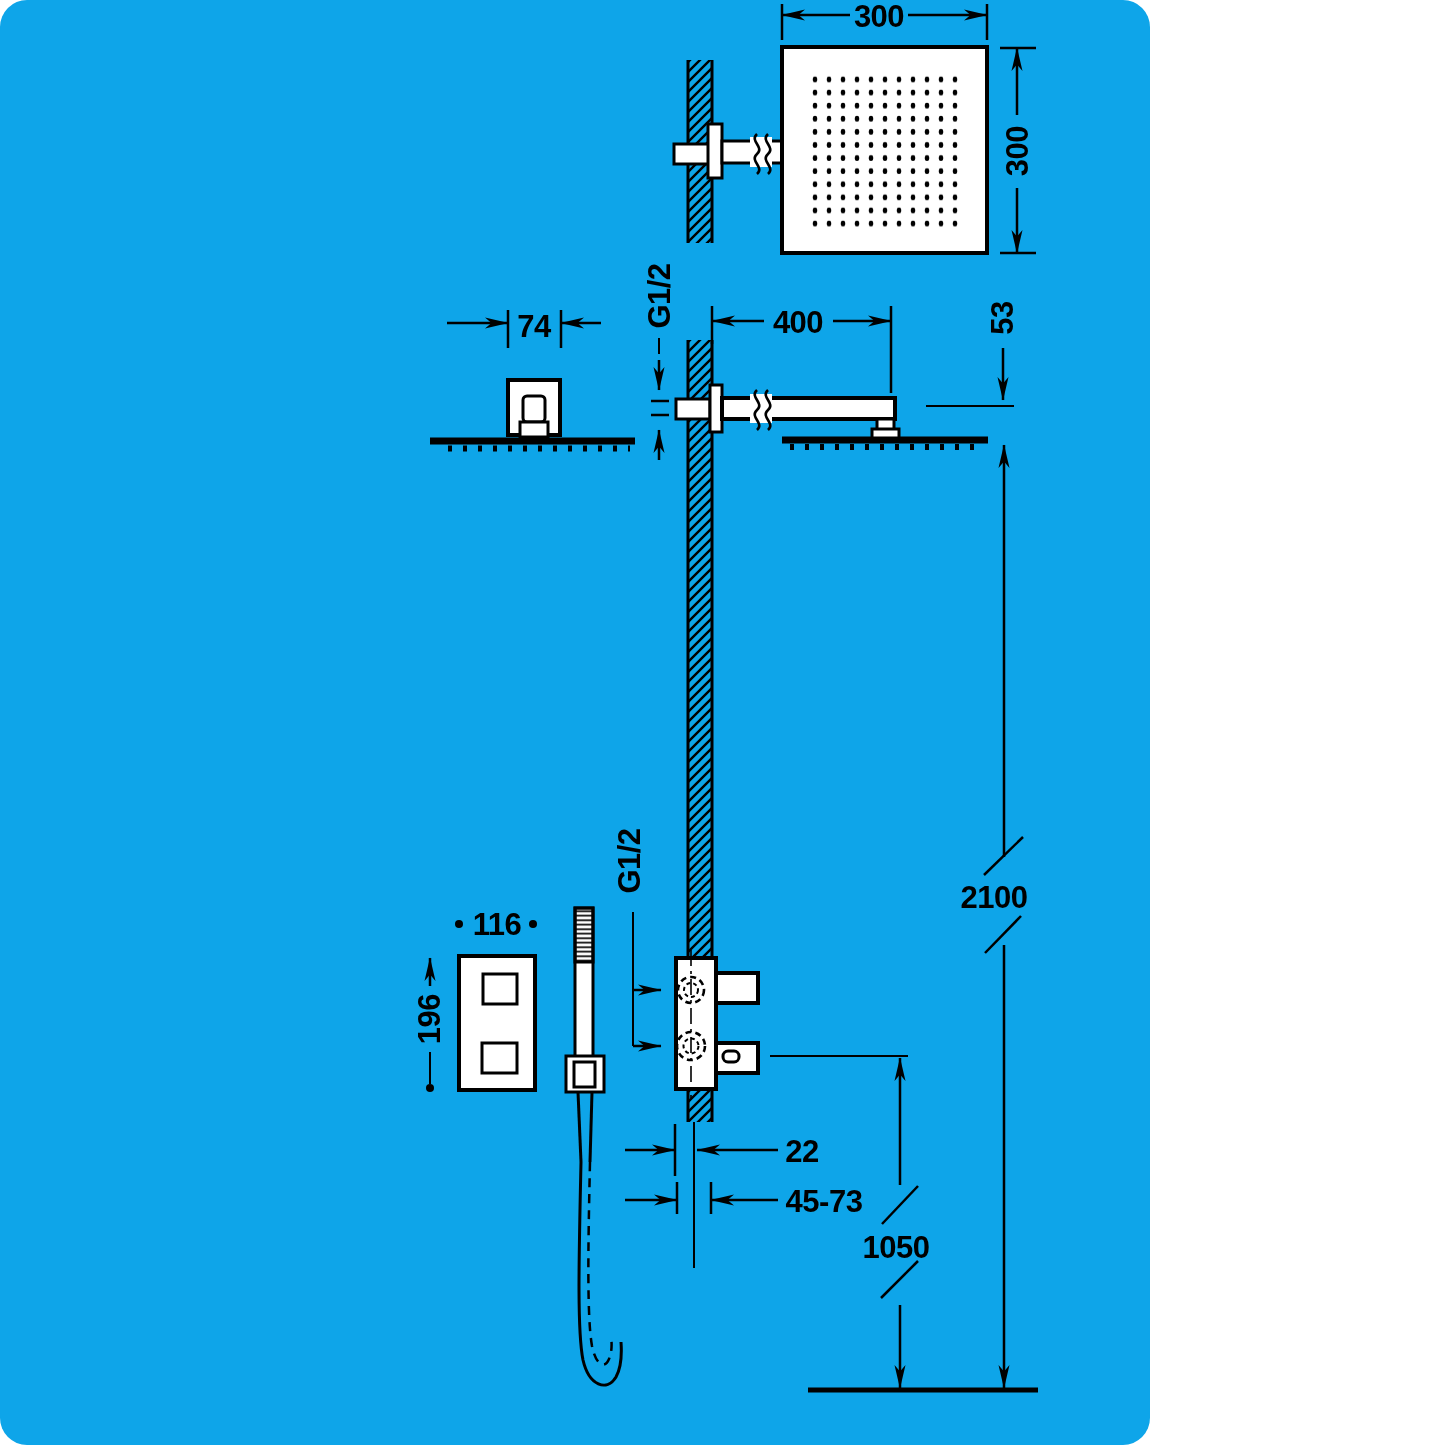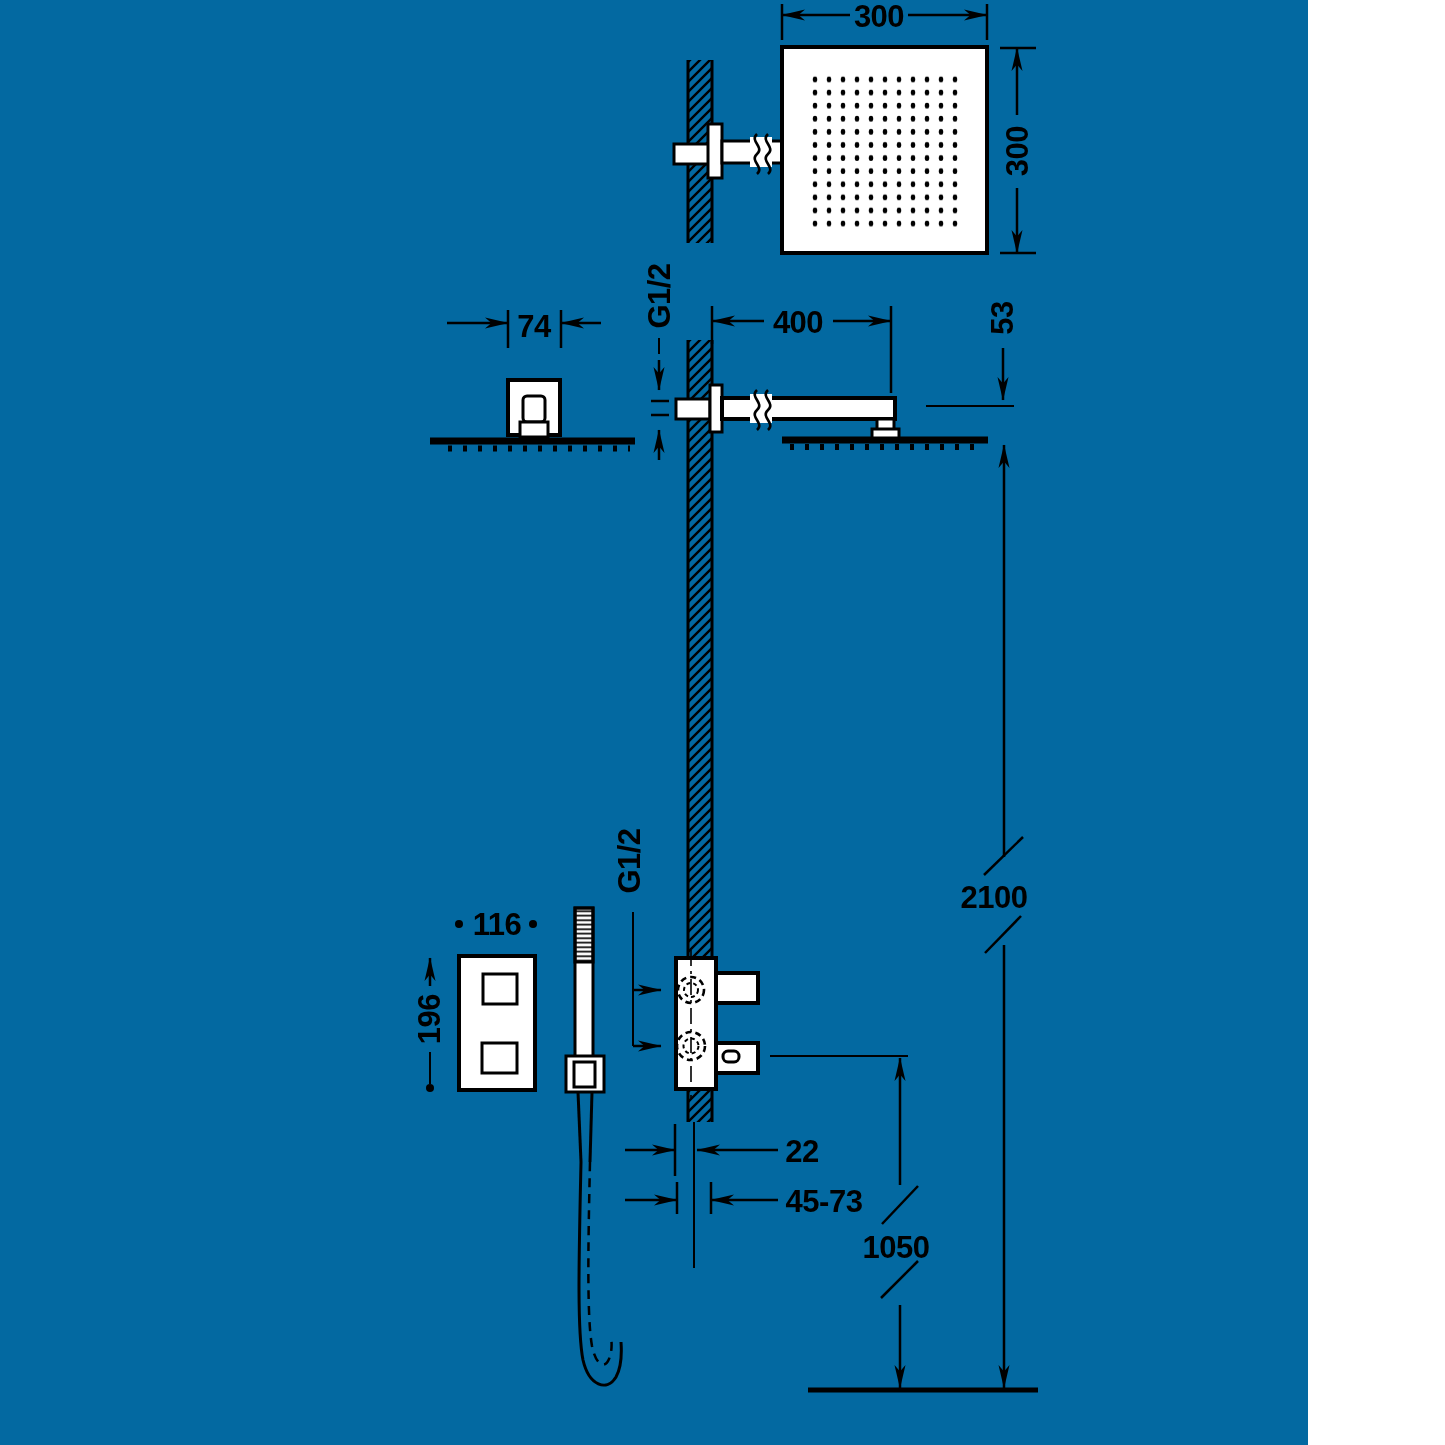--- a/index.html
+++ b/index.html
@@ -1,17 +1,17 @@
 <!DOCTYPE html>
 <html><head>
 <meta charset="utf-8">
 <style>
   html,body{margin:0;padding:0;background:#ffffff;}
-  .canvas{width:1308px;height:1445px;position:relative;background:#0369a1;overflow:hidden;
-          font-family:"Liberation Sans",sans-serif;}
+  .canvas{width:1150px;height:1445px;position:relative;background:#0ea5e9;overflow:hidden;
+          font-family:"Liberation Sans",sans-serif;border-radius:27px;}
   svg{display:block;}
   .ol   {stroke:#000;stroke-width:4;fill:#fff;}
   .ol3  {stroke:#000;stroke-width:3;fill:#fff;}
   .ol3n {stroke:#000;stroke-width:3;fill:none;}
   .dim  {stroke:#000;stroke-width:2.5;fill:none;}
   .tick {stroke:#000;stroke-width:2.5;fill:none;}
   .thin {stroke:#000;stroke-width:2;fill:none;}
   .thick{stroke:#000;stroke-width:7;fill:none;}
   .floor{stroke:#000;stroke-width:5;fill:none;}
   .cl   {stroke:#000;stroke-width:1.6;fill:none;stroke-dasharray:16 5 3 5;}

